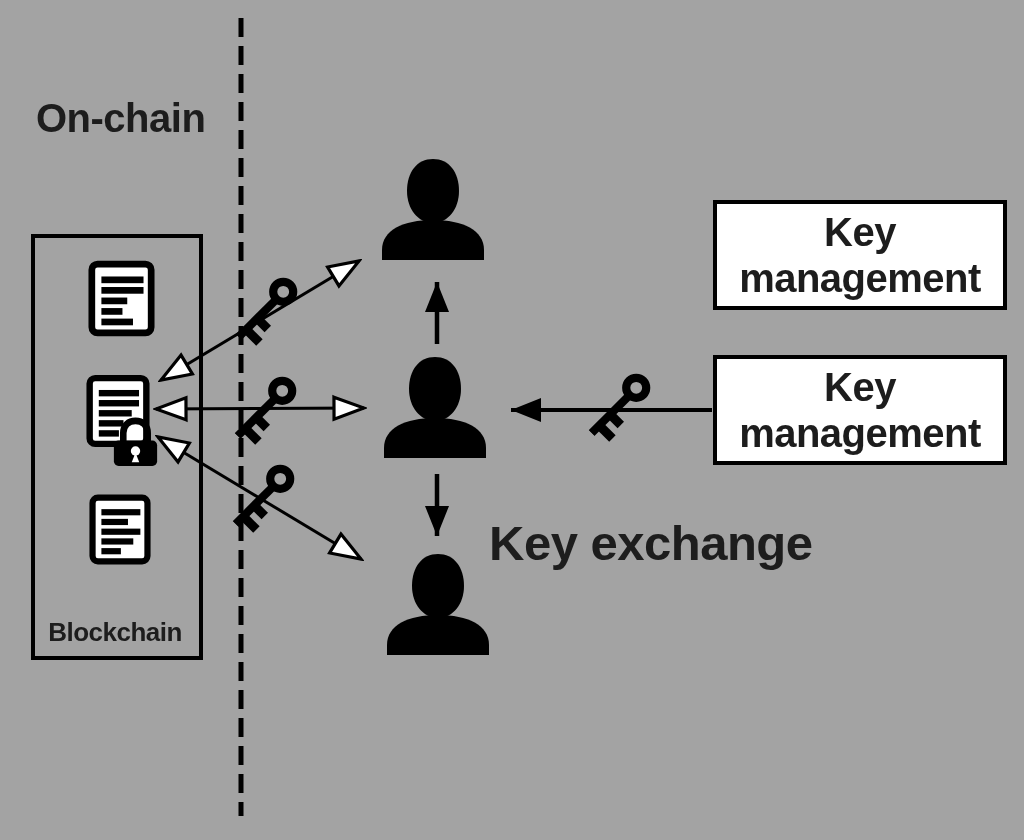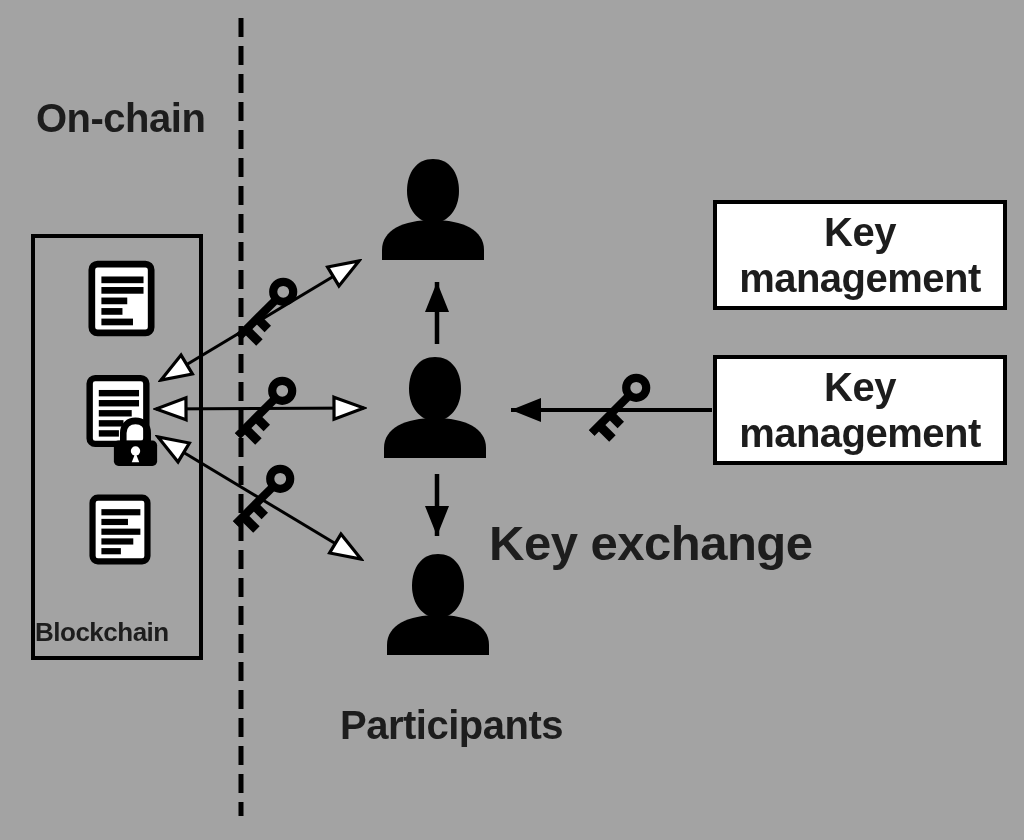--- a/index.html
+++ b/index.html
@@ -10,22 +10,22 @@
   .lbl{position:absolute;font-weight:bold;white-space:nowrap;letter-spacing:-0.5px;line-height:1;}
   .lbl-xl{font-size:40px;}
   .overlay{position:absolute;left:0;top:0;pointer-events:none;}
   .bchain{
     position:absolute;left:31px;top:234px;width:164px;height:418px;
     border:4px solid #000;background:transparent;
   }
   .doc{position:absolute;}
   .lockwrap{position:absolute;}
   .bchain-label{
-    position:absolute;left:0;right:16px;bottom:8px;
-    font-weight:bold;font-size:26px;letter-spacing:-0.5px;
+    position:absolute;left:0;right:16px;bottom:8px;text-align:center;
+    font-weight:bold;font-size:26px;letter-spacing:-0.5px;padding-left:12px;
   }
   .kbox{
     position:absolute;left:713px;width:286px;border:4px solid #000;background:#fff;
     display:flex;align-items:center;justify-content:center;text-align:center;
     font-weight:bold;font-size:40px;line-height:1.15;letter-spacing:-0.5px;
   }
   .kbox-inner{width:100%;}
   .person{position:absolute;width:110px;height:102px;}
   .key{position:absolute;width:80px;height:42px;transform:rotate(-45deg);}
   .key svg,.person svg,.doc svg,.lockwrap svg{display:block;}
@@ -150,15 +150,14 @@
   <div class="key" style="left:584px;top:388px;">
     <svg viewBox="0 0 88 46" width="80" height="42" aria-hidden="true">
       <circle cx="70" cy="16" r="11" fill="none" stroke="#000" stroke-width="9"></circle>
       <rect x="0" y="12" width="60" height="9" fill="#000"></rect>
       <rect x="7" y="19" width="10" height="18" fill="#000"></rect>
       <rect x="24" y="19" width="10" height="14" fill="#000"></rect>
     </svg>
   </div>
 
   <div class="lbl" style="left:464px;top:519px;font-size:49px;margin-left:25px;">Key exchange</div>
-  <div class="lbl lbl-xl" style="left:340px;top:705px;">Participants</div>
 
 </div>
 
 </body></html>

